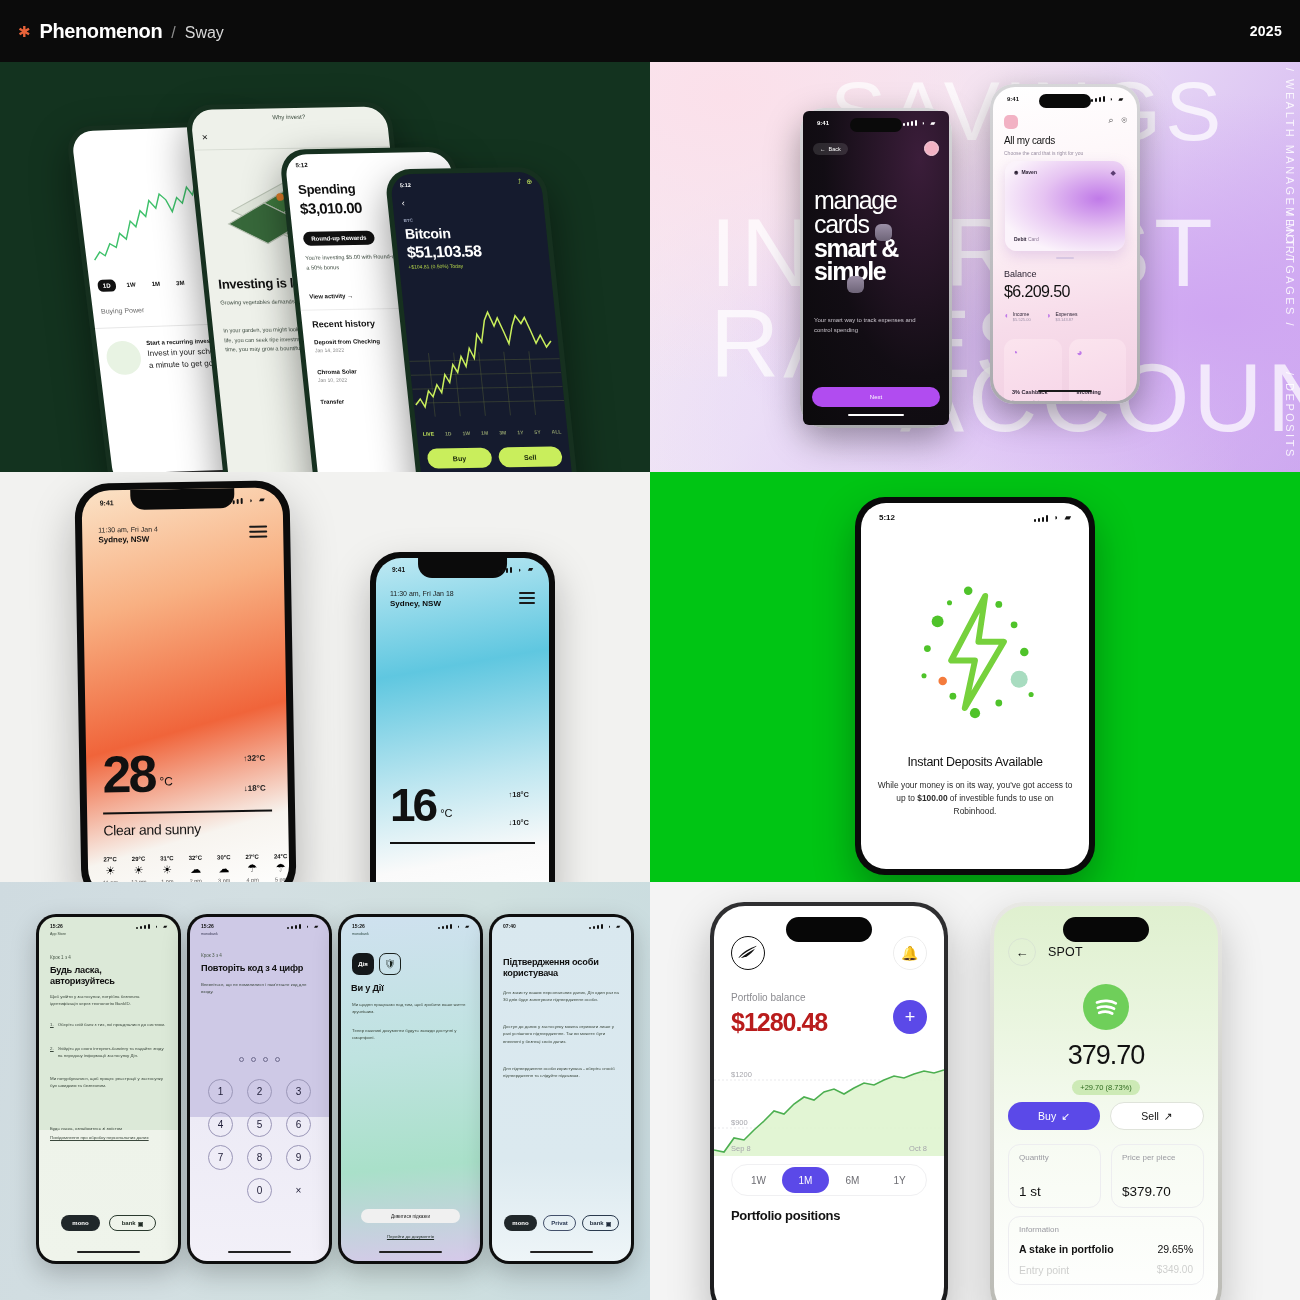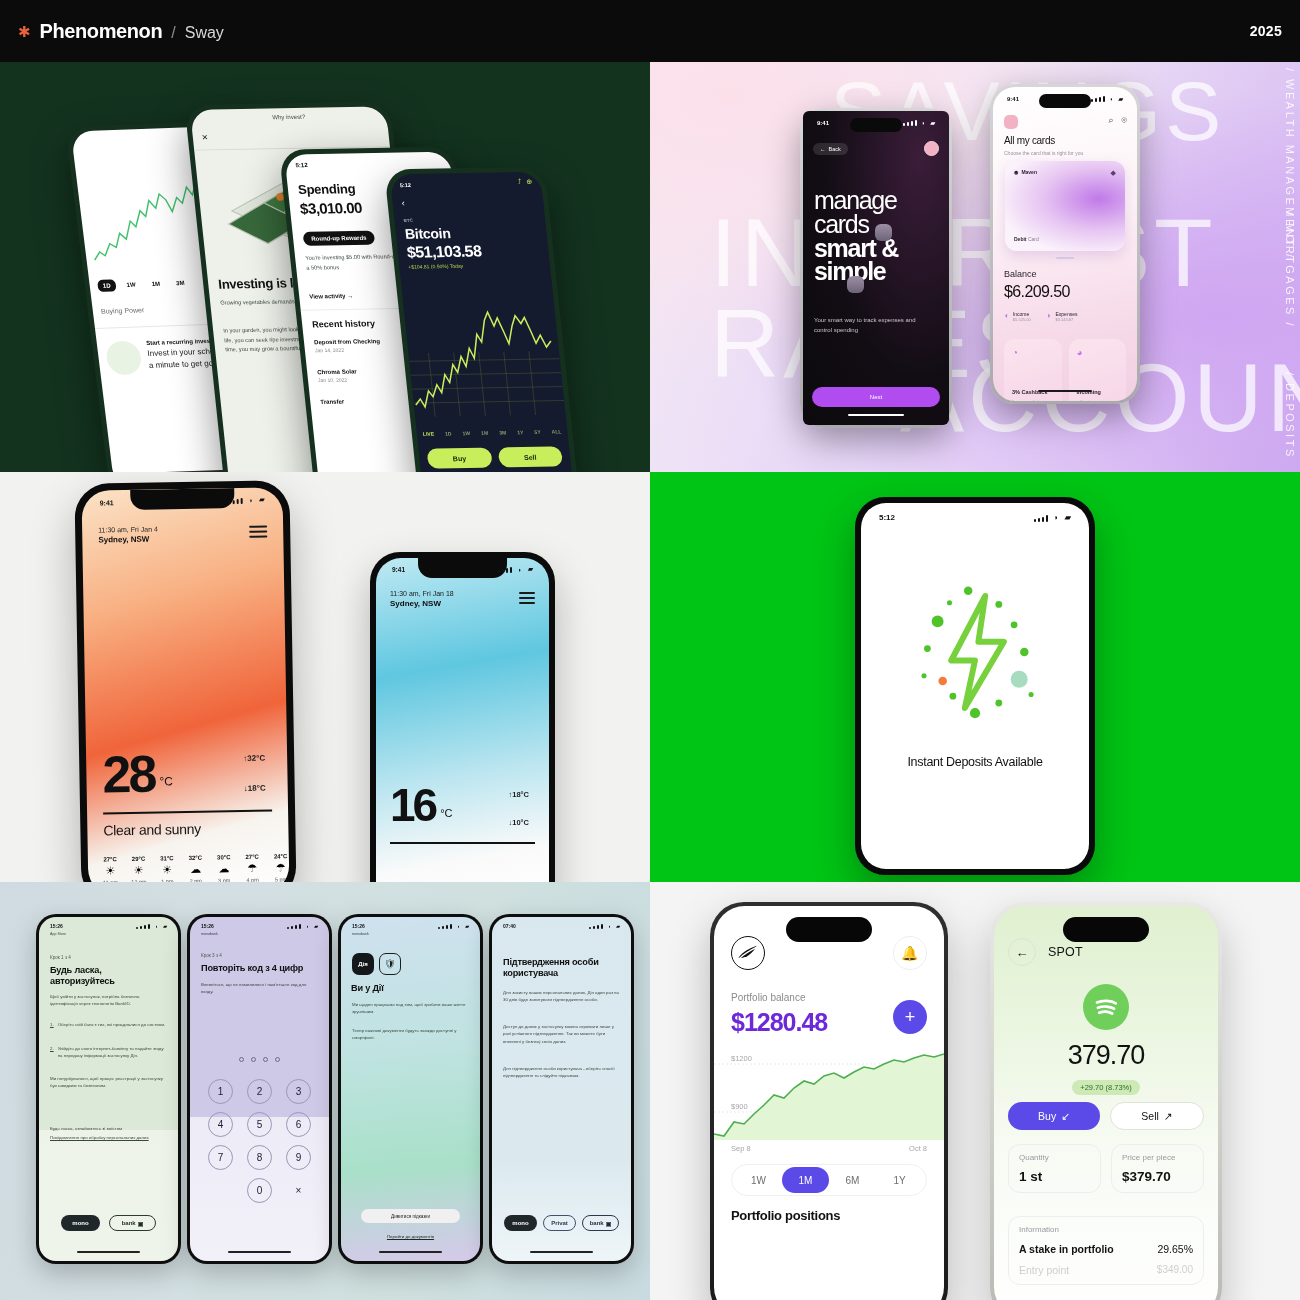--- a/index.html
+++ b/index.html
@@ -164,34 +164,34 @@
   .f1 { left: 60px; top: 20px; width: 238px; height: 420px; border-radius: 34px;
         background: linear-gradient(#2f2f31,#1a1a1c); padding: 3px; box-shadow: 0 18px 40px rgba(0,0,0,.25); }
   .f1 .sc { position: absolute; inset: 4px; border-radius: 31px; background: #fff; overflow: hidden; }
   .f2 { left: 340px; top: 20px; width: 232px; height: 420px; border-radius: 34px;
         background: linear-gradient(#e8e8e4,#b9b9b3); padding: 3px; box-shadow: 0 18px 40px rgba(0,0,0,.22); }
   .f2 .sc { position: absolute; inset: 4px; border-radius: 31px; overflow: hidden;
             background: linear-gradient(#dff0cf 0%,#e9f5de 26%,#f7fbf3 58%,#ffffff 100%); }
   .dyn2 { position: absolute; top: 11px; left: 50%; transform: translateX(-50%);
           width: 86px; height: 25px; border-radius: 14px; background: #070707; }
   .plabel { font-size: 10px; color: #8b8b90; }
-  .pbal { font-size: 25px; font-weight: 700; color: #6d28d9; letter-spacing: -1px; }
+  .pbal { font-size: 25px; font-weight: 700; color: #b91c1c; letter-spacing: -1px; }
   .axis { font-size: 7.5px; color: #a6a6ac; }
   .rngpill { flex: 1; display: flex; align-items: center; justify-content: center;
              font-size: 10px; color: #6d6d73; height: 26px; border-radius: 14px; }
   .rngpill.act { background: #5b49e8; color: #fff; font-weight: 500; }
   .pp { font-size: 13px; font-weight: 700; color: #111; letter-spacing: -.3px; }
   .sbig { font-size: 27px; font-weight: 500; color: #111; letter-spacing: -1px; text-align: center; }
   .schg { display: inline-block; background: #cdeab6; color: #2f6a1f; font-size: 7.5px;
           padding: 3px 8px; border-radius: 9px; }
   .obtn { height: 28px; border-radius: 15px; display: flex; align-items: center;
           justify-content: center; gap: 5px; font-size: 10.5px; }
   .ocard { border: 1px solid #ededf0; border-radius: 12px; padding: 8px 10px; }
   .ocap { font-size: 8px; color: #9a9aa1; }
-  .oval { font-size: 13.5px; font-weight: 700; color: #111; margin-top: 7px; }
+  .oval { font-size: 13.5px; font-weight: 400; color: #111; margin-top: 22px; }
 </style>
 </head>
 <body>
 
 <div class="topbar">
   <div class="brand">
     <span class="brand-star">✱</span>
     <span class="brand-name">Phenomenon</span>
     <span class="brand-slash">/</span>
     <span class="brand-sub">Sway</span>
@@ -575,20 +575,23 @@
             <circle cx="158" cy="100" r="5" fill="#4fc32a"></circle>
             <circle cx="146" cy="68" r="4" fill="#4fc32a"></circle>
             <circle cx="128" cy="44" r="4" fill="#4fc32a"></circle>
             <circle cx="92" cy="28" r="5" fill="#4fc32a"></circle>
             <circle cx="70" cy="42" r="3" fill="#4fc32a"></circle>
             <circle cx="40" cy="128" r="3" fill="#4fc32a"></circle>
             <circle cx="166" cy="150" r="3" fill="#4fc32a"></circle>
           </svg>
         </div>
         <div style="position:absolute;left:14px;right:14px;top:252px" class="idtitle">Instant Deposits Available</div>
+        <div style="position:absolute;left:16px;right:16px;top:276px" class="idbody">
+          <span>While your money is on its way, you've got access to up to </span><b>$100.00</b><span> of investible funds to use on Robinhood.</span>
+        </div>
       </div>
     </div>
   </div>
 
   <div class="cell q5">
 
     <div class="phone u u1">
       <div class="screen">
         <div class="statusrow" style="top:6px;padding:0 11px">
           <span class="ustat">15:26</span>
@@ -736,21 +739,21 @@
           <svg viewBox="0 0 40 40" style="width:100%;height:100%">
             <path d="M8 26 C14 18 22 14 31 11 C25 22 17 27 8 26 Z" fill="#111"></path>
             <path d="M9 27 C16 20 24 16 32 12" stroke="#fff" stroke-width="1.6" fill="none"></path>
           </svg>
         </div>
         <div style="position:absolute;right:17px;top:30px;width:34px;height:34px;border-radius:50%;border:1px solid #ededed;display:flex;align-items:center;justify-content:center;font-size:14px;color:#111">🔔</div>
         <div style="position:absolute;left:17px;top:86px" class="plabel">Portfolio balance</div>
         <div style="position:absolute;left:17px;top:102px" class="pbal">$1280.48</div>
         <div style="position:absolute;right:17px;top:94px;width:34px;height:34px;border-radius:50%;background:#5b49e8;color:#fff;display:flex;align-items:center;justify-content:center;font-size:18px">+</div>
 
-        <div style="position:absolute;left:0;right:0;top:144px;height:90px">
+        <div style="position:absolute;left:0;right:0;top:160px;height:90px">
           <svg viewBox="0 0 230 90" preserveAspectRatio="none" style="width:100%;height:100%">
             <line x1="0" y1="14" x2="230" y2="14" stroke="#e9e9ec" stroke-width="1" stroke-dasharray="2 2"></line>
             <line x1="0" y1="62" x2="230" y2="62" stroke="#e9e9ec" stroke-width="1" stroke-dasharray="2 2"></line>
             <path d="M0,84 L10,86 L20,72 L30,74 L40,64 L50,55 L60,45 L70,48 L80,38 L90,31 L100,34 L110,26 L120,23 L130,28 L140,22 L150,17 L160,19 L170,14 L180,10 L190,12 L200,8 L210,5 L220,7 L230,4 L230,90 L0,90 Z" fill="#ddf3cd" opacity=".85"></path>
             <path d="M0,84 L10,86 L20,72 L30,74 L40,64 L50,55 L60,45 L70,48 L80,38 L90,31 L100,34 L110,26 L120,23 L130,28 L140,22 L150,17 L160,19 L170,14 L180,10 L190,12 L200,8 L210,5 L220,7 L230,4" fill="none" stroke="#4caf50" stroke-width="1.6"></path>
           </svg>
           <div style="position:absolute;left:17px;top:4px" class="axis">$1200</div>
           <div style="position:absolute;left:17px;top:52px" class="axis">$900</div>
         </div>
         <div style="position:absolute;left:17px;top:238px" class="axis">Sep 8</div>

